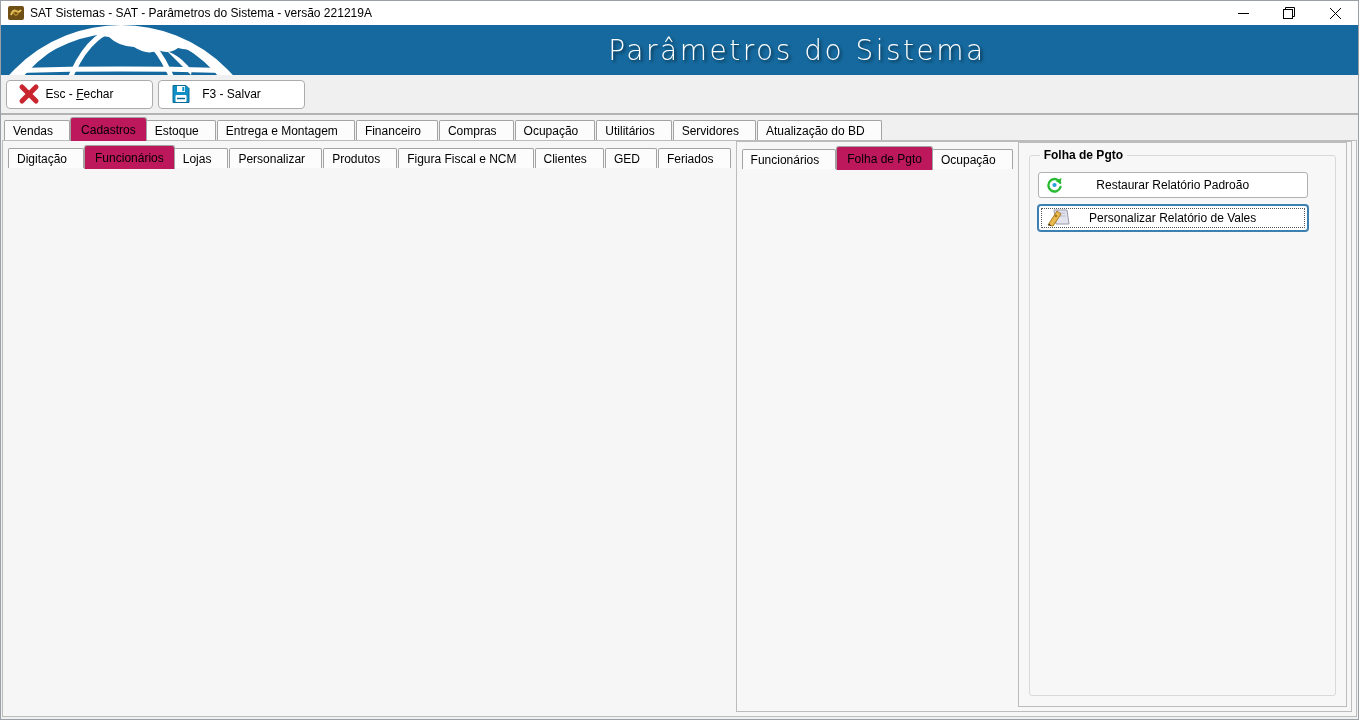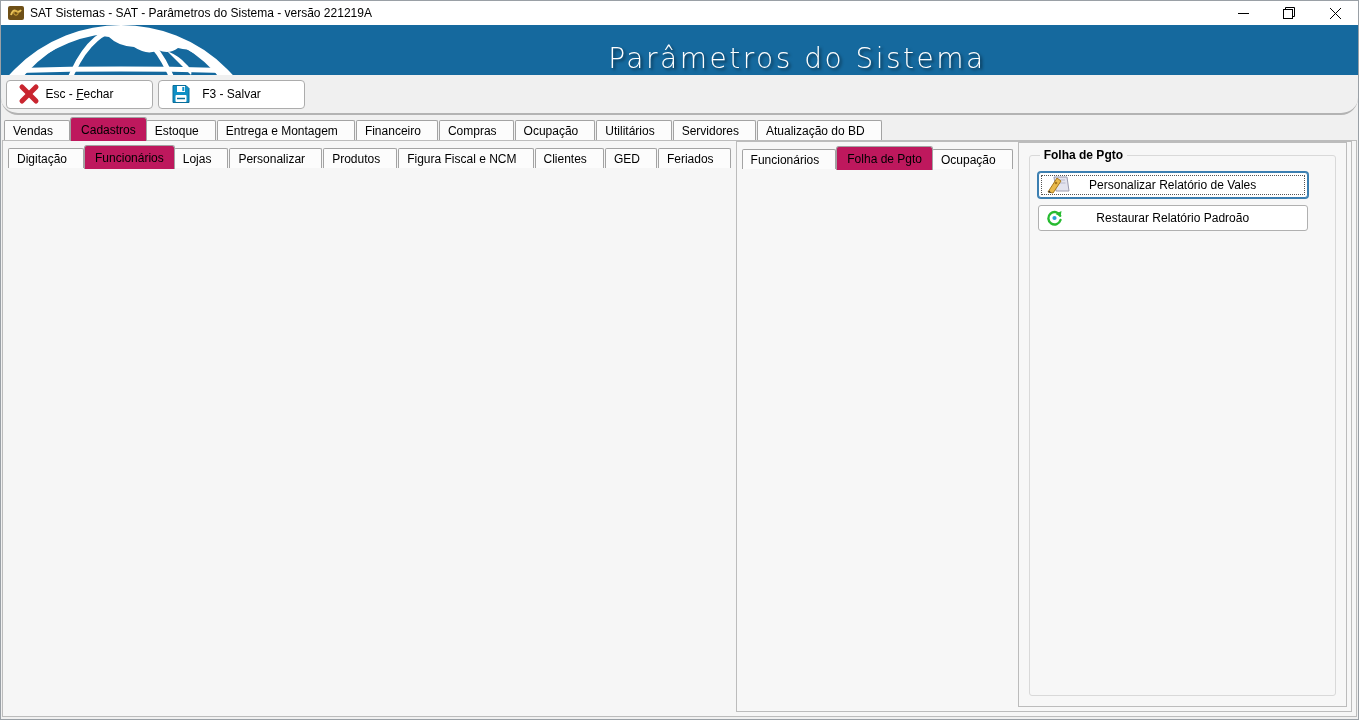--- a/index.html
+++ b/index.html
@@ -13,29 +13,29 @@
     flex:0 0 auto;justify-content:space-between; }
   .titlebar .appicon { width:16px; height:16px; margin:0 6px 0 7px; flex:0 0 auto; }
   .titlebar .title { font-size:12px; color:#000; white-space:nowrap; }
   .wincontrols { margin-left:auto; display:flex; height:100%; }
   .winbtn { width:46px; height:100%; display:flex; align-items:center; justify-content:center; }
   .winbtn svg { display:block; }
 
   
   .header { height:50px; background:#15699e; position:relative; overflow:hidden; flex:0 0 auto; }
   .header .globe { position:absolute; left:0; top:0; }
-  .header .htitle { position:absolute; left:235px; right:0; top:8px; height:50px;
+  .header .htitle { position:absolute; left:235px; right:0; top:0; height:50px;
     display:flex; align-items:center; justify-content:center;
     color:#fff; font-family:"DejaVu Sans", sans-serif; font-weight:300;
     font-size:28px; letter-spacing:2.5px;
     text-shadow:2px 2px 3px rgba(0,0,0,.55); white-space:nowrap; }
 
   
   .toolbar { height:40px; background:#f0f0f0; border-bottom:2px solid #b3b3b3;
-    display:flex; align-items:center; padding-left:5px; flex:0 0 auto;border-radius:17px; }
+    display:flex; align-items:center; padding-left:5px; flex:0 0 auto; }
   .tb-btn { width:147px; height:29px; background:#fff; border:1px solid #acacac;
     border-radius:4px; position:relative; display:flex; align-items:center;
     justify-content:center; font-size:12px; color:#000; margin-right:5px; cursor:default; }
   .tb-btn .tb-icon { position:absolute; left:11px; top:50%; transform:translateY(-50%); }
   .tb-btn .u { text-decoration:underline; }
 
   
   .tabstrip { display:flex; align-items:flex-end; height:25px; padding-left:3px;
     position:relative; z-index:2; flex:0 0 auto; }
   .tab { background:#fcfcfc; border:1px solid #a3a3a3; border-bottom:none;
@@ -183,39 +183,39 @@
       <div class="tabstrip">
           <span class="tab">Funcionários</span>
           <span class="tab active">Folha de Pgto</span>
           <span class="tab">Ocupação</span>
         </div>
 
       <div class="page" id="page3">
         <div class="groupbox">
           <span class="gb-label">Folha de Pgto</span>
 
+          <div class="gb-btn">
+            <svg class="gb-icon" width="19" height="19" viewBox="0 0 19 19">
+              <path d="M15.2 7.2 A6.2 6.2 0 1 0 15.5 11.5" fill="none" stroke="#27bb31" stroke-width="2.4" stroke-linecap="round"></path>
+              <path d="M16.5 2.5 L15.6 8.3 L10.5 5.6 Z" fill="#27bb31"></path>
+              <circle cx="9.5" cy="9.5" r="2.1" fill="#2a9fd8"></circle>
+            </svg>
+            <span>Restaurar Relatório Padroão</span>
+          </div>
+
           <div class="gb-btn focused">
             <svg class="gb-icon" width="26" height="20" viewBox="0 0 26 20">
               <path d="M9 2 L22 2 L24 16 L11 16 Z" fill="#e3e3ee" stroke="#9a9aae" stroke-width="1"></path>
               <path d="M12 5 L20 5 M12.5 8 L20.5 8" stroke="#b9b9cc" stroke-width="1"></path>
               <path d="M3 17 L12 3 L16 6 L8 18 Z" fill="#e9b94d" stroke="#a8781d" stroke-width="1"></path>
               <path d="M3 17 L6 18 L4.5 15.5 Z" fill="#333"></path>
               <circle cx="11" cy="8" r="1.3" fill="#a8781d"></circle>
             </svg>
             <span>Personalizar Relatório de Vales</span>
           </div>
 
-          <div class="gb-btn">
-            <svg class="gb-icon" width="19" height="19" viewBox="0 0 19 19">
-              <path d="M15.2 7.2 A6.2 6.2 0 1 0 15.5 11.5" fill="none" stroke="#27bb31" stroke-width="2.4" stroke-linecap="round"></path>
-              <path d="M16.5 2.5 L15.6 8.3 L10.5 5.6 Z" fill="#27bb31"></path>
-              <circle cx="9.5" cy="9.5" r="2.1" fill="#2a9fd8"></circle>
-            </svg>
-            <span>Restaurar Relatório Padroão</span>
-          </div>
-
         </div>
       </div>
     </div>
   </div>
 
 
 </div>
 
 </body></html>

